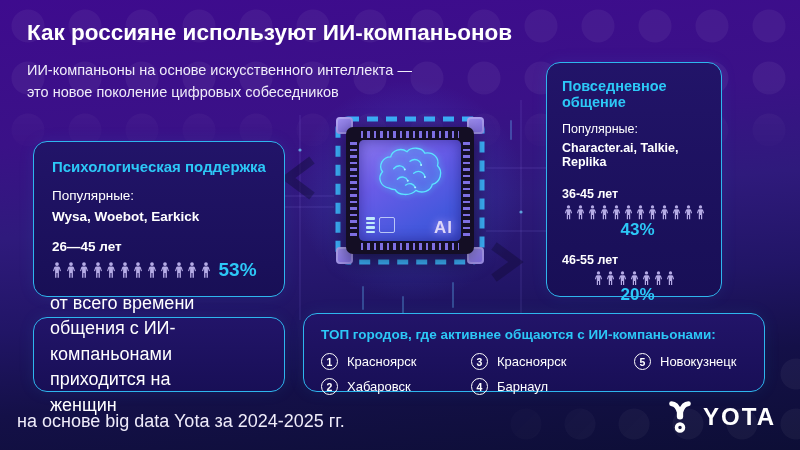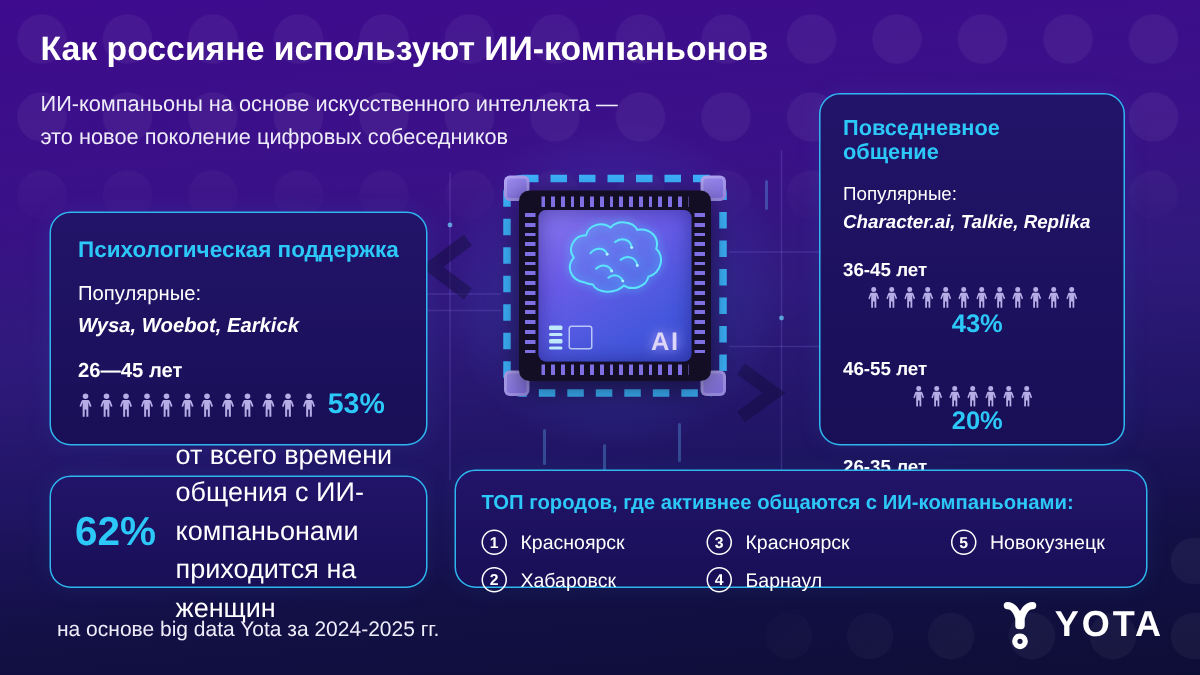--- a/index.html
+++ b/index.html
@@ -22,30 +22,30 @@
 
   .page-title{position:absolute;left:27px;top:20px;font-size:22.5px;font-weight:bold;color:#ffffff;}
   .subtitle{position:absolute;left:27px;top:60px;font-size:14.5px;line-height:1.5;color:#efecfa;}
 
   .card{position:absolute;box-sizing:border-box;
     background:linear-gradient(180deg,#221469 0%,#180f56 100%);
     border:1.5px solid #2eb6ee;border-radius:14px;
     box-shadow:0 0 16px rgba(40,150,230,0.10);}
   .card-title{color:#2cc8f7;font-weight:bold;font-size:15px;}
   .pop-label{margin-top:13px;font-size:13.5px;color:#fff;}
-  .pop-apps{margin-top:6px;font-size:13.5px;color:#fff;font-weight:600;font-style:italic;}
+  .pop-apps{margin-top:6px;font-size:13.5px;color:#fff;font-weight:600;}
   .age-label{margin-top:15px;font-size:13.5px;color:#fff;font-weight:600;}
   .icon-row{display:flex;align-items:center;margin-top:5px;}
   .icons{display:flex;align-items:flex-end;gap:3.5px;color:#b6ace6;line-height:0;}
   .icons svg{width:10px;height:16px;fill:currentColor;}
   .pct{color:#2cc8f7;font-weight:bold;font-size:19px;margin-left:8px;}
 
   .card-psych{left:33px;top:141px;width:252px;height:156px;padding:16px 18px;}
 
-  .card-everyday{left:546px;top:62px;width:204px;height:235px;padding:15px 15px;}
+  .card-everyday{left:546px;top:62px;width:176px;height:235px;padding:15px 15px;}
   .card-everyday .card-title{font-size:14.5px;}
   .card-everyday .pop-label{margin-top:12px;font-size:12.5px;}
   .card-everyday .pop-apps{margin-top:5px;font-size:12.5px;}
   .card-everyday .age-label{margin-top:13px;font-size:12.5px;}
   .card-everyday .age-first{margin-top:18px;}
   .card-everyday .icon-row{margin-top:4px;flex-direction:column;}
   .card-everyday .icons{gap:3px;}
   .card-everyday .icons svg{width:9px;height:14.5px;}
   .card-everyday .pct{font-size:17px;margin-left:7px;}
 
@@ -81,21 +81,21 @@
     box-shadow:inset 0 0 14px rgba(30,20,110,0.55);}
   .brain{position:absolute;left:50%;top:5px;transform:translateX(-50%);
     filter:drop-shadow(0 0 3px rgba(80,220,255,0.85));}
   .ai-label{position:absolute;right:8px;bottom:3px;font-size:17px;font-weight:bold;color:#ddd6f8;
     letter-spacing:1px;text-shadow:0 0 8px rgba(190,170,255,0.9);}
   .ind{position:absolute;left:7px;bottom:8px;display:flex;align-items:flex-end;gap:4px;}
   .bars{display:flex;flex-direction:column;gap:2px;}
   .bars i{display:block;width:9px;height:2.5px;background:#bfe9fb;border-radius:1px;}
   .sq{width:14px;height:14px;border:1.5px solid rgba(220,235,255,0.75);border-radius:2px;}
 
-  .source{position:absolute;left:38px;top:411px;font-size:14px;color:#efecfa;}
+  .source{position:absolute;left:17px;top:411px;font-size:18px;color:#efecfa;}
   .logo{position:absolute;right:24px;top:399px;display:flex;align-items:center;gap:9px;}
   .logo-text{font-size:24px;font-weight:bold;color:#fff;letter-spacing:2px;}
 </style>
 </head>
 <body>
 
 <div id="stage">
 
   <div class="dots-top"></div>
   <div class="dots-br"></div>
@@ -360,21 +360,20 @@
           <svg viewBox="0 0 20 32" xmlns="http://www.w3.org/2000/svg">
             <circle cx="10" cy="4.2" r="3.7"></circle>
             <path d="M7 9.2 L13 9.2 C14.3 9.2 15.3 10 15.7 11.2 L18 17.8 L15.9 18.6 L13.8 12.6 L13.8 31.5 L11.1 31.5 L11.1 22 L8.9 22 L8.9 31.5 L6.2 31.5 L6.2 12.6 L4.1 18.6 L2 17.8 L4.3 11.2 C4.7 10 5.7 9.2 7 9.2 Z"></path>
           </svg>
         </span>
       <span class="pct">42%</span>
     </div>
   </div>
 
   <div class="card card-women">
-    <div class="big-pct">62%</div>
     <div class="women-text">от всего времени общения с ИИ-компаньонами приходится на женщин</div>
   </div>
 
   <div class="card card-cities">
     <div class="card-title">ТОП городов, где активнее общаются с ИИ-компаньонами:</div>
     <div class="city-grid">
       <div class="city">
         <span class="num">1</span>
         <span>Красноярск</span>
       </div>

